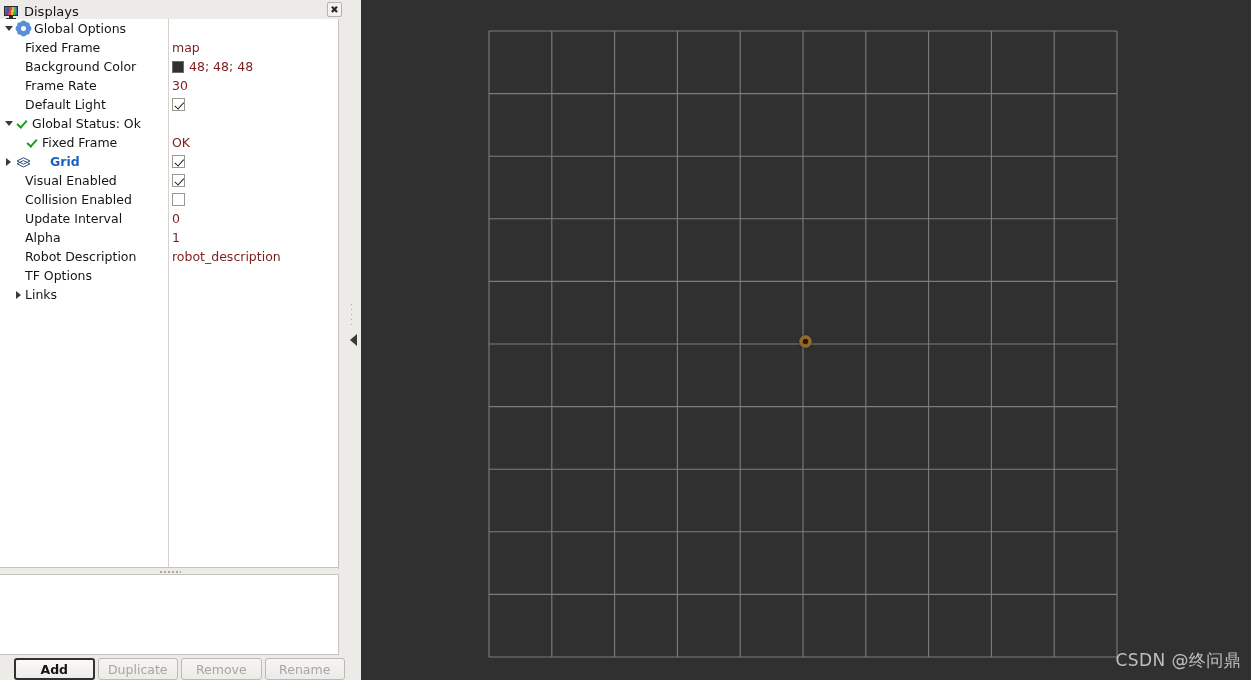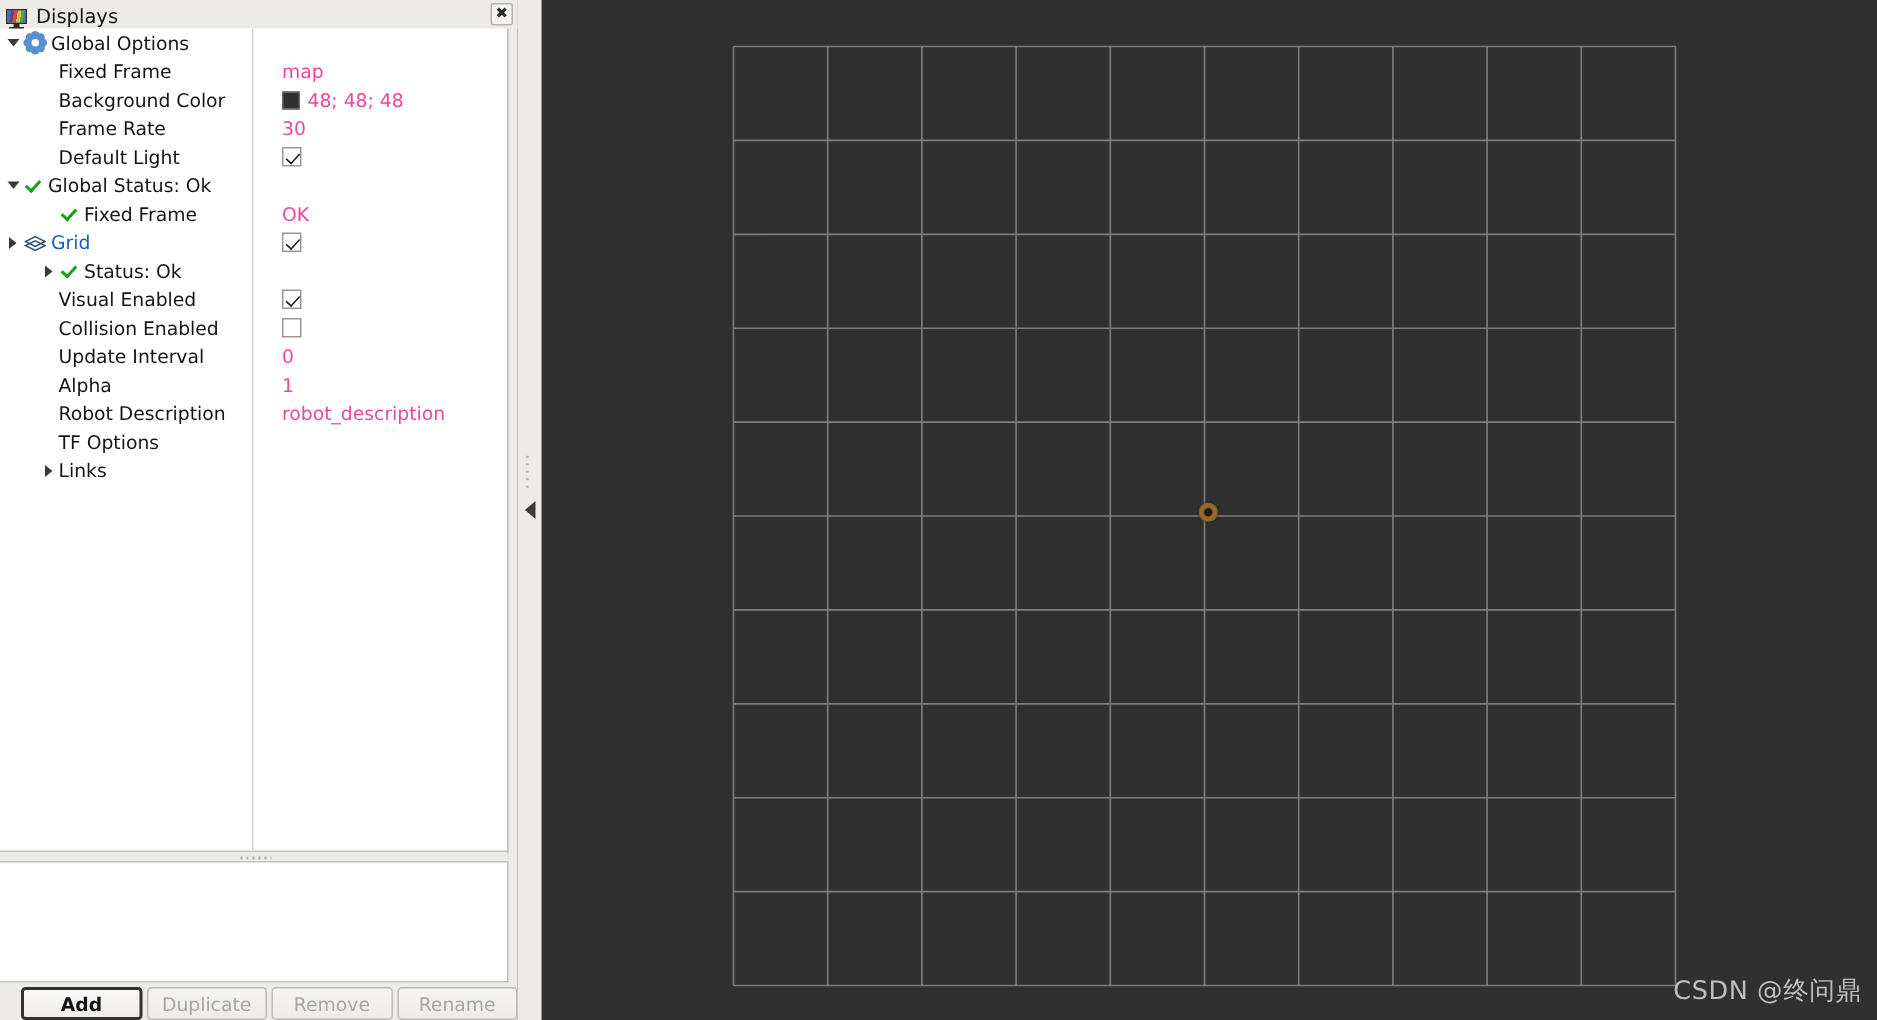--- a/index.html
+++ b/index.html
@@ -198,36 +198,37 @@
     position: relative;
   }
   .tree-row .label {
     flex: none;
     font-size: 12.5px;
     color: #151515;
     line-height: 19px;
   }
   .tree-row .label.blue {
     color: #1c5fc4;
-    font-weight: normal;
+    font-weight: bold;
+    margin-left: 16px;
   }
   .tree-row .value-cell {
     position: absolute;
-    left: 188px;
+    left: 172px;
     top: 0;
     height: 19px;
     display: flex;
     align-items: center;
     font-size: 12.5px;
-    color: #ec4899;
+    color: #7f1d1d;
   }
 
   
   .ind-0 { padding-left: 2px; }
-  .ind-1 { padding-left: 26px; }
+  .ind-1 { padding-left: 12px; }
 
   
   .checkmark {
     width: 15px;
     height: 15px;
     flex: none;
     margin-right: 2px;
     position: relative;
   }
   .checkmark::after {
@@ -516,27 +517,20 @@
                 <path d="M7.5 3.6 L14 6.8 L7.5 10 L1 6.8 Z"></path>
               </g>
             </svg>
           </span>
           <span class="label blue">Grid</span>
           <span class="value-cell">
             <span class="checkbox checked"></span>
           </span>
         </div>
         <div class="tree-row ind-1">
-          <span class="expander closed">
-            <i></i>
-          </span>
-          <span class="checkmark"></span>
-          <span class="label ">Status: Ok</span>
-        </div>
-        <div class="tree-row ind-1">
           <span class="expander none"></span>
           <span class="label ">Visual Enabled</span>
           <span class="value-cell">
             <span class="checkbox checked"></span>
           </span>
         </div>
         <div class="tree-row ind-1">
           <span class="expander none"></span>
           <span class="label ">Collision Enabled</span>
           <span class="value-cell">

